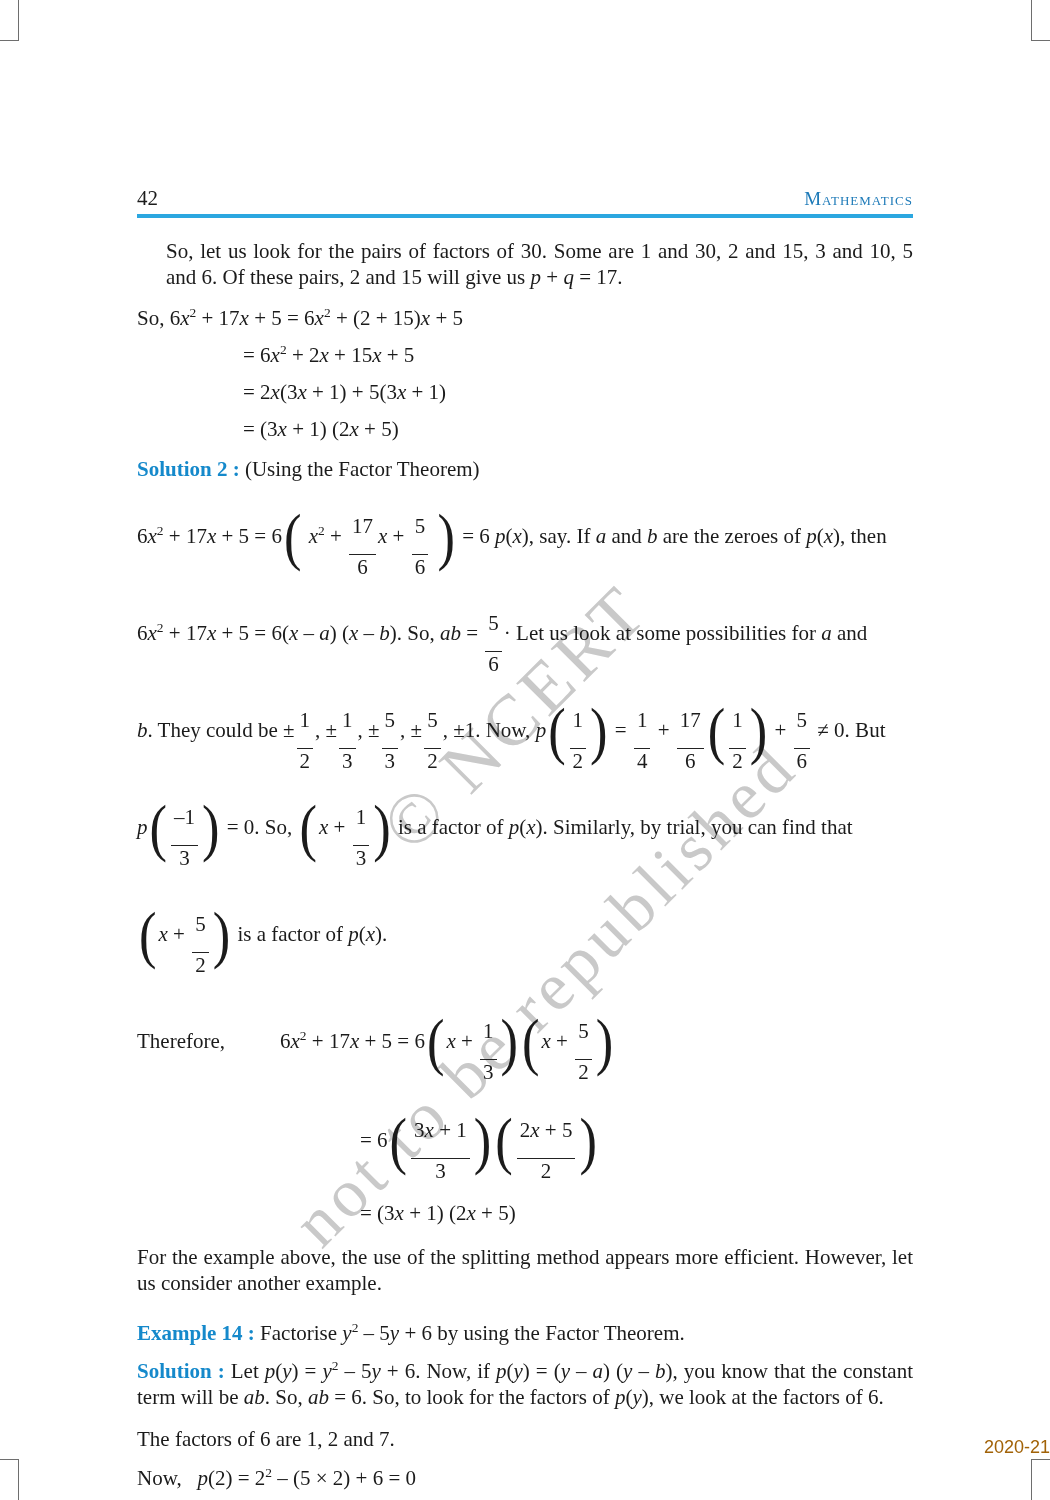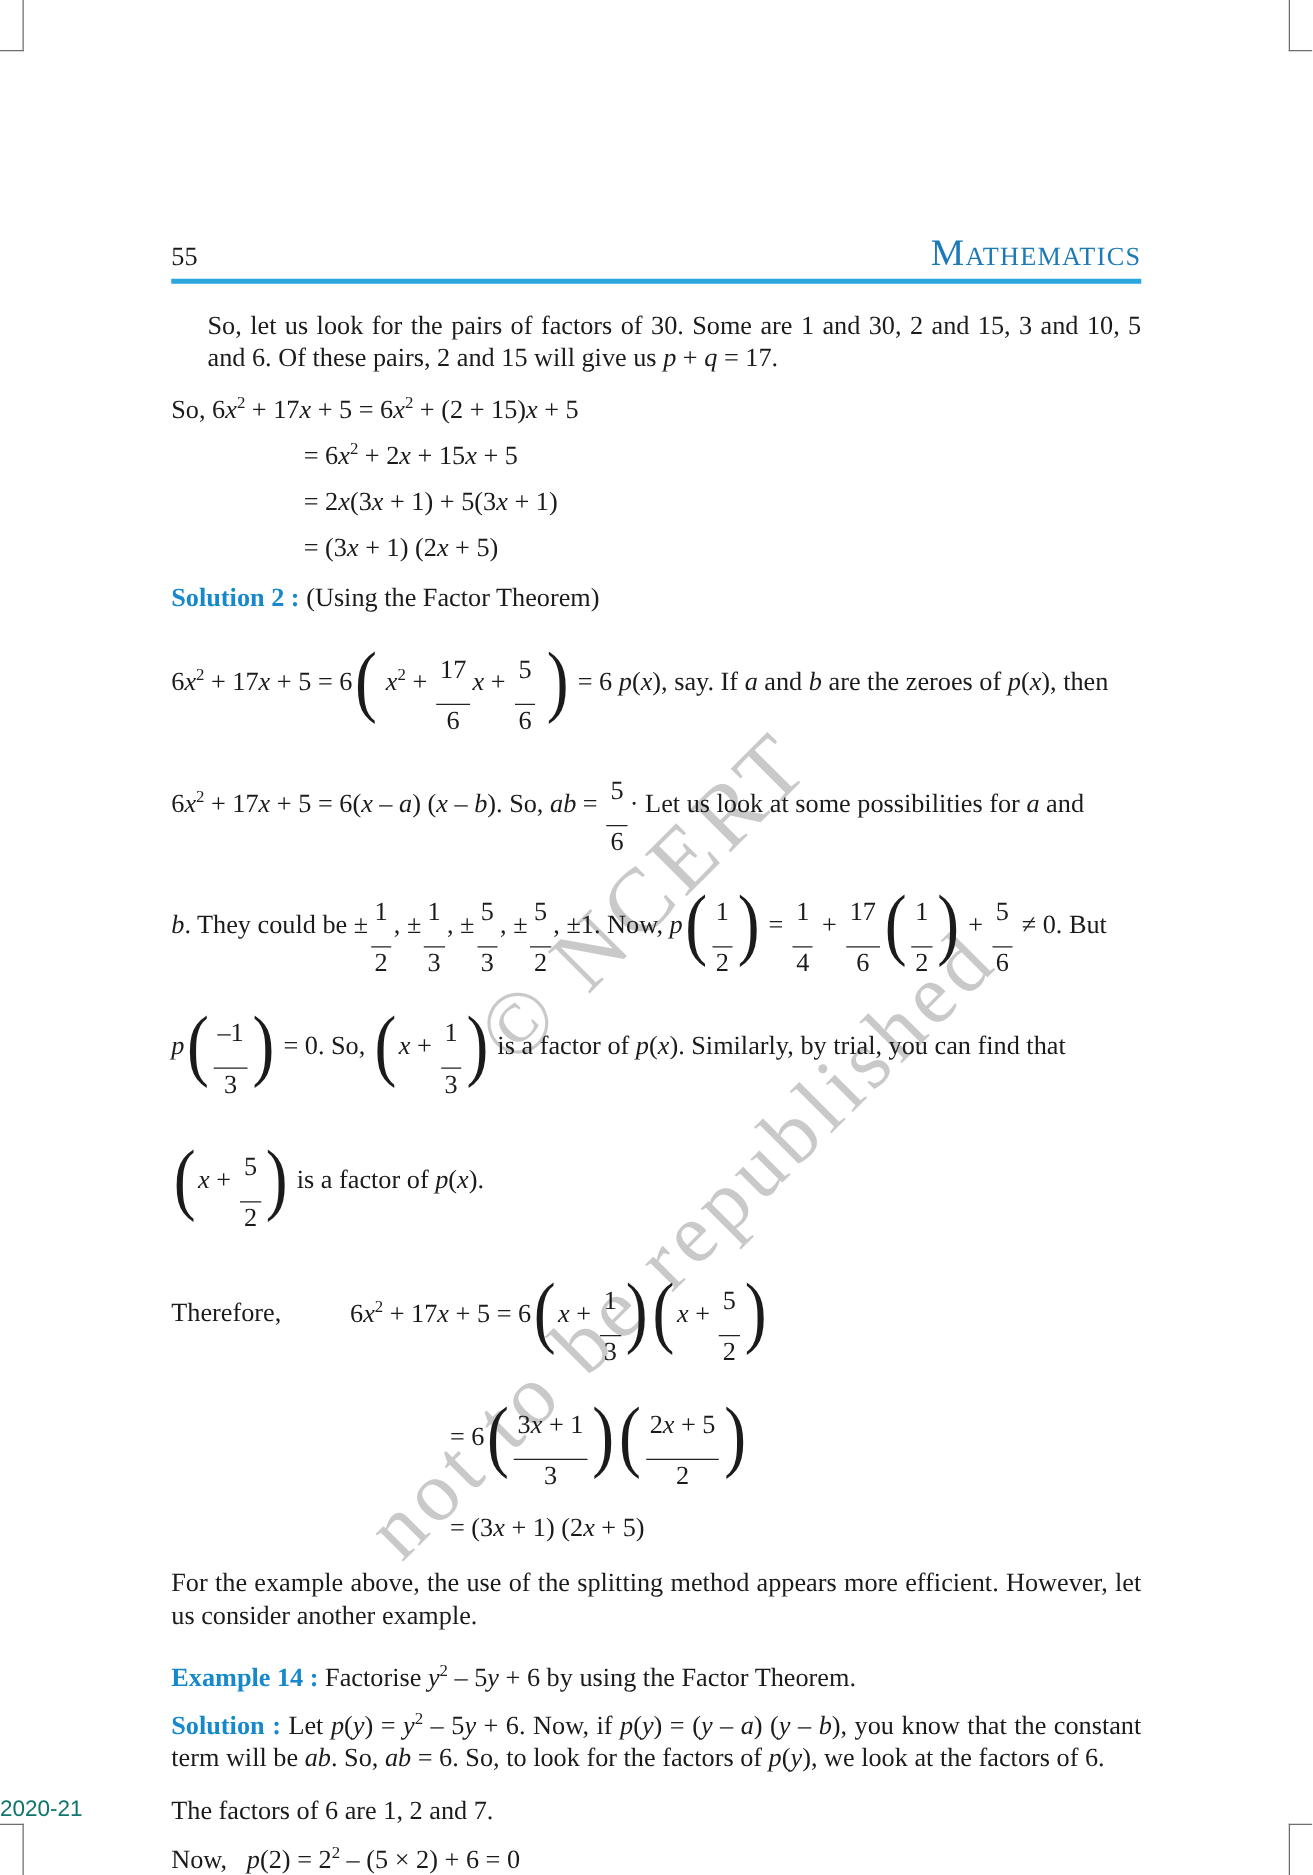--- a/index.html
+++ b/index.html
@@ -29,21 +29,21 @@
   .wm1{left:515px;top:718px;font-size:72px;}
   .wm2{left:545px;top:995px;font-size:68px;}
   
   .content{position:relative;z-index:2;padding:0 137px;box-sizing:border-box;}
   .page-header{
     margin-top:186px;display:flex;justify-content:space-between;align-items:baseline;
   }
   .page-num{font-size:21px;}
   .page-subject{
     font-variant:small-caps;color:var(--title,#1d7ab8);
-    font-size:30px;letter-spacing:1px;margin-left:16px;
+    font-size:19px;letter-spacing:1px;margin-left:16px;
   }
   .rule{height:4px;background:var(--rule,#2ba7e0);margin-top:3px;}
   .para{margin:10px 0;line-height:26px;text-align:justify;}
   .blue-label{color:var(--blue,#1589cb);font-weight:bold;}
   .iv{font-style:italic;}
   .sup{font-size:64%;vertical-align:super;line-height:0;}
   .frac{display:inline-block;vertical-align:middle;text-align:center;padding:0 2px;line-height:normal;}
   .frac .num,.frac .den{display:block;line-height:24px;padding:0 3px;margin-top:16px;}
   .frac .den{border-top:1.5px solid #222;}
   .bigp{
@@ -62,40 +62,40 @@
   
   [data-name="para-factors-of-30"]{margin-top:20px;margin-left:29px;}
   [data-name="solution-2-heading"]{margin-top:8px;}
   [data-name="math-x-plus-5-2"]{margin-top:26px;}
   [data-name="para-splitting-efficient"]{margin-top:18px;}
   [data-name="example-14"]{margin-top:24px;}
   [data-name="solution-14"]{margin-top:12px;}
   [data-name="para-factors-of-6"]{margin-top:16px;}
   [data-name="math-p2"]{margin-top:14px;}
   .footer{
-    position:absolute;left:0;right:0;top:1437px;text-align:left;z-index:2;
-    font-family:"Liberation Sans","DejaVu Sans",sans-serif;font-size:18px;color:#0f766e;
+    position:absolute;left:0;right:0;top:1437px;text-align:right;z-index:2;
+    font-family:"Liberation Sans","DejaVu Sans",sans-serif;font-size:18px;color:#a16207;
   }
 </style>
 </head>
 <body>
 
 <div class="page" data-name="textbook-page">
 
   <div class="crop tl" data-name="crop-mark-top-left"></div>
   <div class="crop tr" data-name="crop-mark-top-right"></div>
   <div class="crop bl" data-name="crop-mark-bottom-left"></div>
   <div class="crop br" data-name="crop-mark-bottom-right"></div>
 
   <div class="wm wm1" data-name="watermark-line-1">© NCERT</div>
   <div class="wm wm2" data-name="watermark-line-2">not to be republished</div>
 
   <div class="content" data-name="page-content">
     <div class="page-header" data-name="page-header">
-      <span class="page-num" data-name="page-number">55</span>
+      <span class="page-num" data-name="page-number">42</span>
       <span class="page-subject" data-name="page-subject-title">Mathematics</span>
     </div>
     <div class="rule" data-name="header-rule"></div>
 
     <div id="body-blocks" data-name="page-body">
         <p class="para" data-name="para-factors-of-30">So, let us look for the pairs of factors of 30. Some are 1 and 30, 2 and 15, 3 and 10, 5 and 6. Of these pairs, 2 and 15 will give us <span class="iv">p</span> + <span class="iv">q</span> = 17.</p>
         <div class="eqblock" data-name="eq-splitting">
           <div class="eq-row" data-name="equation-row">So, 6<span class="iv">x</span><span class="sup">2</span> + 17<span class="iv">x</span> + 5 = 6<span class="iv">x</span><span class="sup">2</span> + (2 + 15)<span class="iv">x</span> + 5</div>
           <div class="eq-row cont" data-name="equation-row">= 6<span class="iv">x</span><span class="sup">2</span> + 2<span class="iv">x</span> + 15<span class="iv">x</span> + 5</div>
           <div class="eq-row cont" data-name="equation-row">= 2<span class="iv">x</span>(3<span class="iv">x</span> + 1) + 5(3<span class="iv">x</span> + 1)</div>

